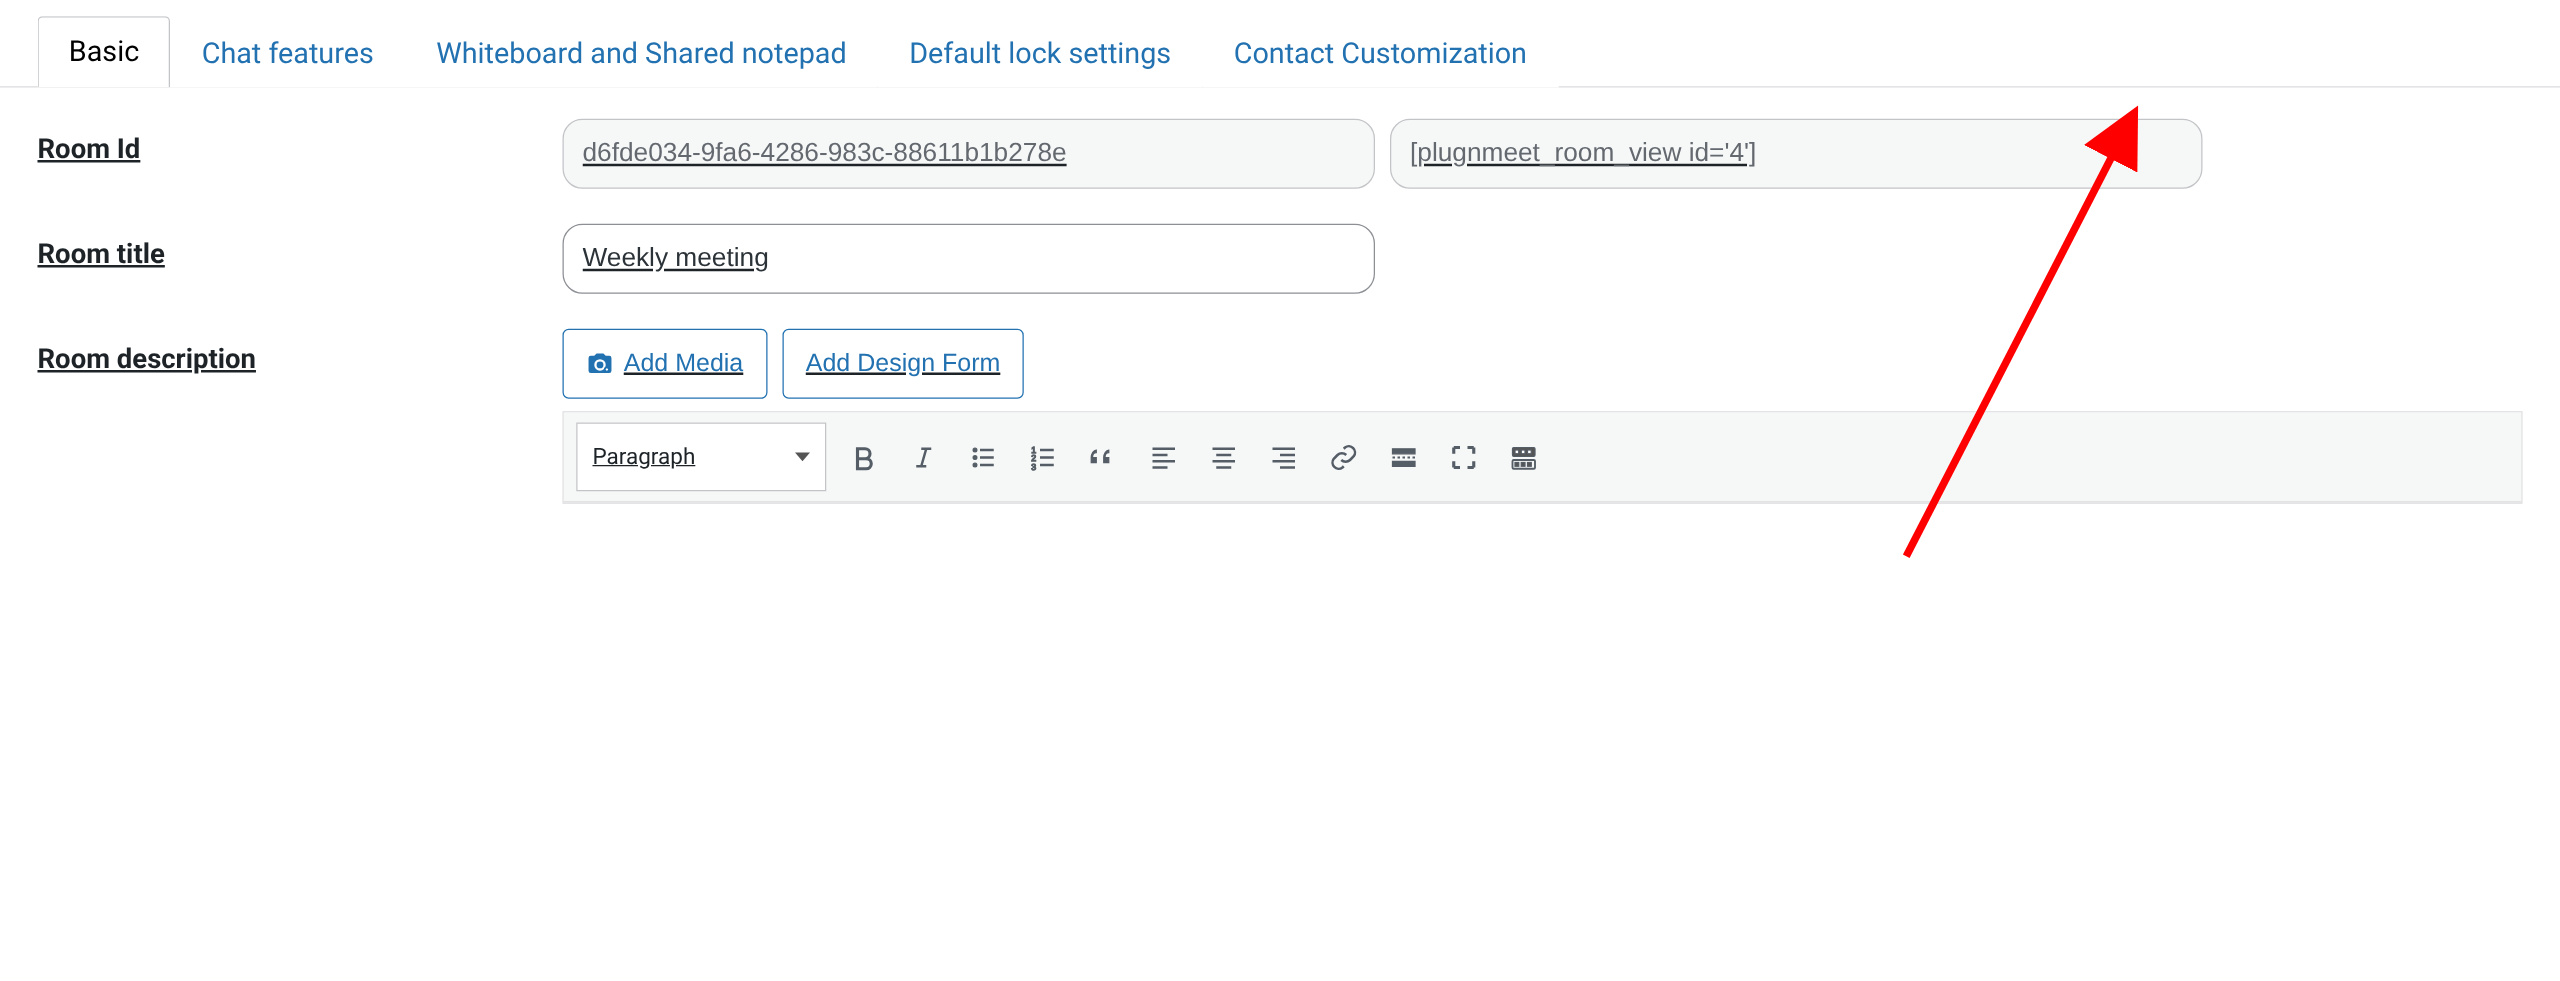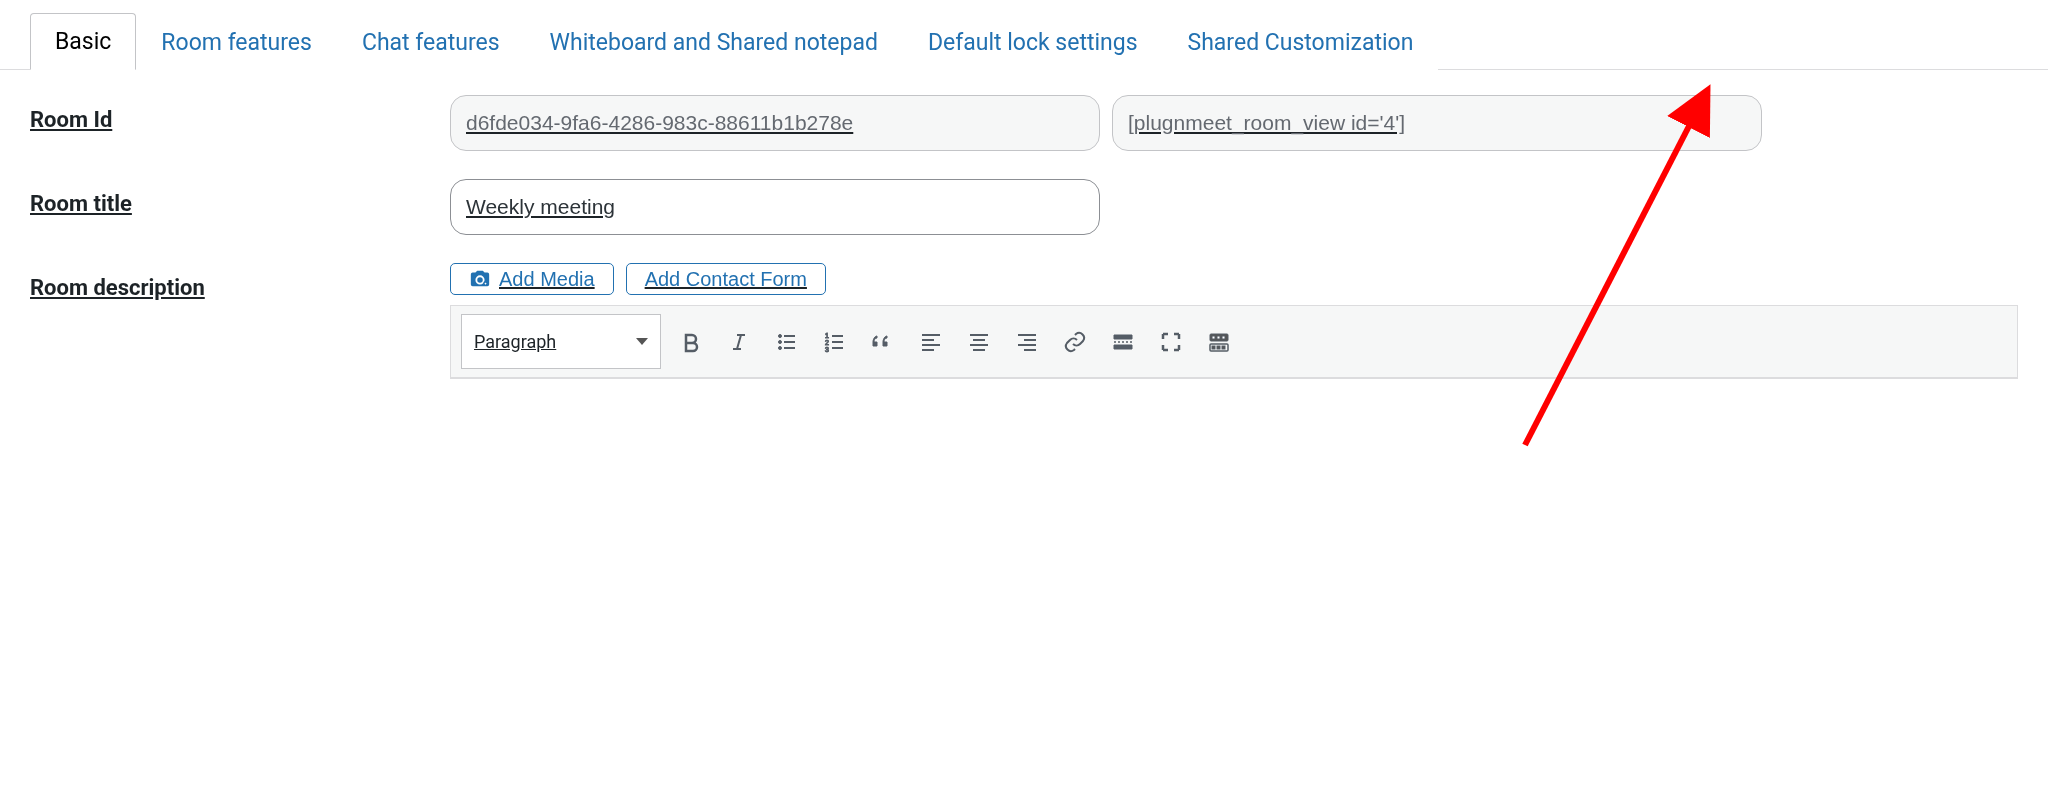--- a/index.html
+++ b/index.html
@@ -78,21 +78,21 @@
     #room-title-input { width: 650px; }
     .btn-row {
       display: flex;
       gap: 12px;
       margin-bottom: 10px;
     }
     .btn {
       display: inline-flex;
       align-items: center;
       gap: 8px;
-      height: 32px;
+      height: 56px;
       padding: 0 18px;
       border: 1.5px solid #2271b1;
       border-radius: 5px;
       background: #fff;
       color: #2271b1;
       font-size: 20px;
       cursor: pointer;
     }
     .media-icon {
       display: inline-block;
@@ -158,25 +158,24 @@
       flex: 1;
       display: flex;
       flex-direction: column;
     }
   </style>
 </head>
 <body>
 
 <div class="tabs">
   <div class="tab active">Basic</div>
-  <div class="tab">Room features</div>
   <div class="tab">Chat features</div>
   <div class="tab">Whiteboard and Shared notepad</div>
   <div class="tab">Default lock settings</div>
-  <div class="tab">Shared Customization</div>
+  <div class="tab">Contact Customization</div>
 </div>
 
 <div class="form-area">
   <div class="form-row">
     <div class="form-label">Room Id</div>
     <div class="form-field">
       <input id="room-id-input" class="text-input readonly" readonly="" value="d6fde034-9fa6-4286-983c-88611b1b278e" style="">
       <input id="shortcode-input" class="text-input readonly" readonly="" value="[plugnmeet_room_view id='4']" style="">
     </div>
   </div>
@@ -196,21 +195,21 @@
           <span class="media-icon">
             <svg viewBox="0 0 24 24">
                 <path fill="#2271b1" d="M4 5h3l2-2h6l2 2h3a2 2 0 0 1 2 2v11a2 2 0 0 1-2 2H4a2 2 0 0 1-2-2V7a2 2 0 0 1 2-2zm8 3a5 5 0 1 0 0 10 5 5 0 0 0 0-10zm0 2a3 3 0 1 1 0 6 3 3 0 0 1 0-6z"></path>
                 <circle cx="18" cy="17" r="2.5" fill="#2271b1"></circle>
                 <path fill="white" d="M17 16.5h2v1h-2z M17.5 16h1v2h-1z"></path>
               </svg>
           </span>
           <span>Add Media</span>
         </button>
         <button class="btn">
-          <span>Add Contact Form</span>
+          <span>Add Design Form</span>
         </button>
       </div>
       <div class="editor-wrap">
         <div class="editor-toolbar">
           <div class="format-select">
             <span>Paragraph</span>
             <span class="triangle-down"></span>
           </div>
           <button class="toolbar-btn" title="Bold">
             <svg viewBox="0 0 24 24">

